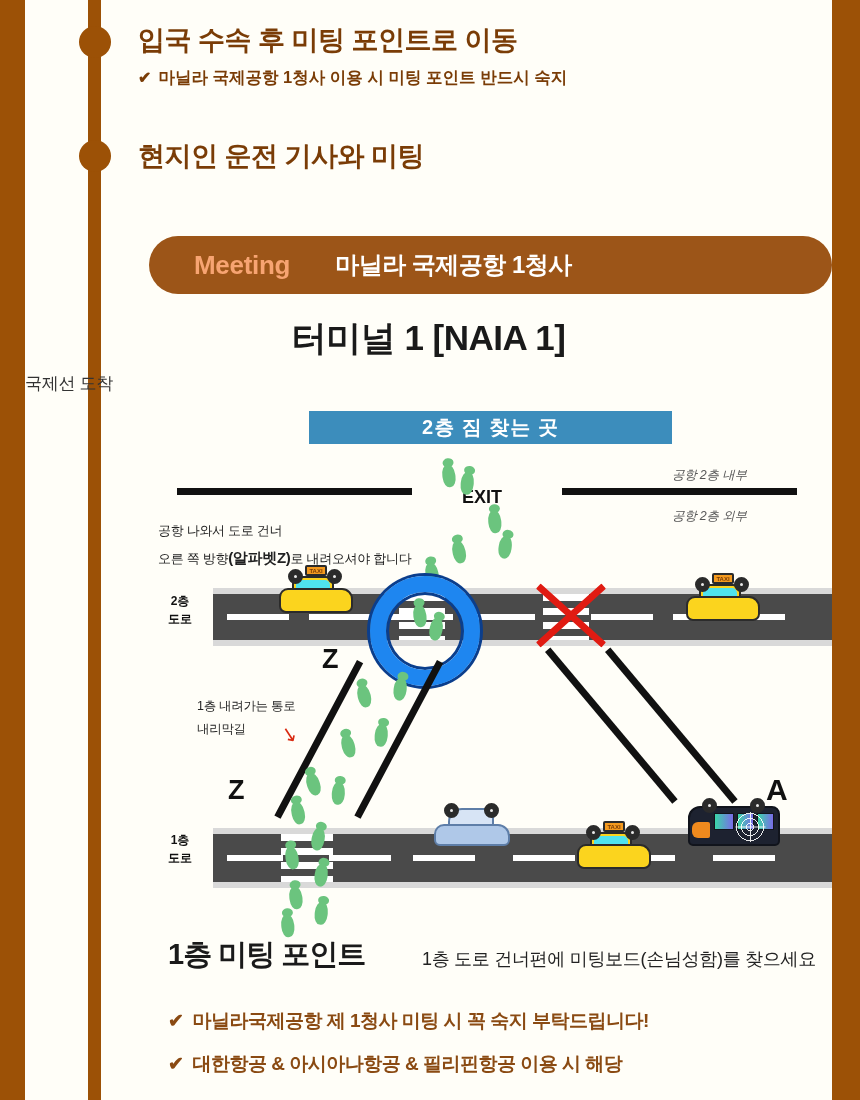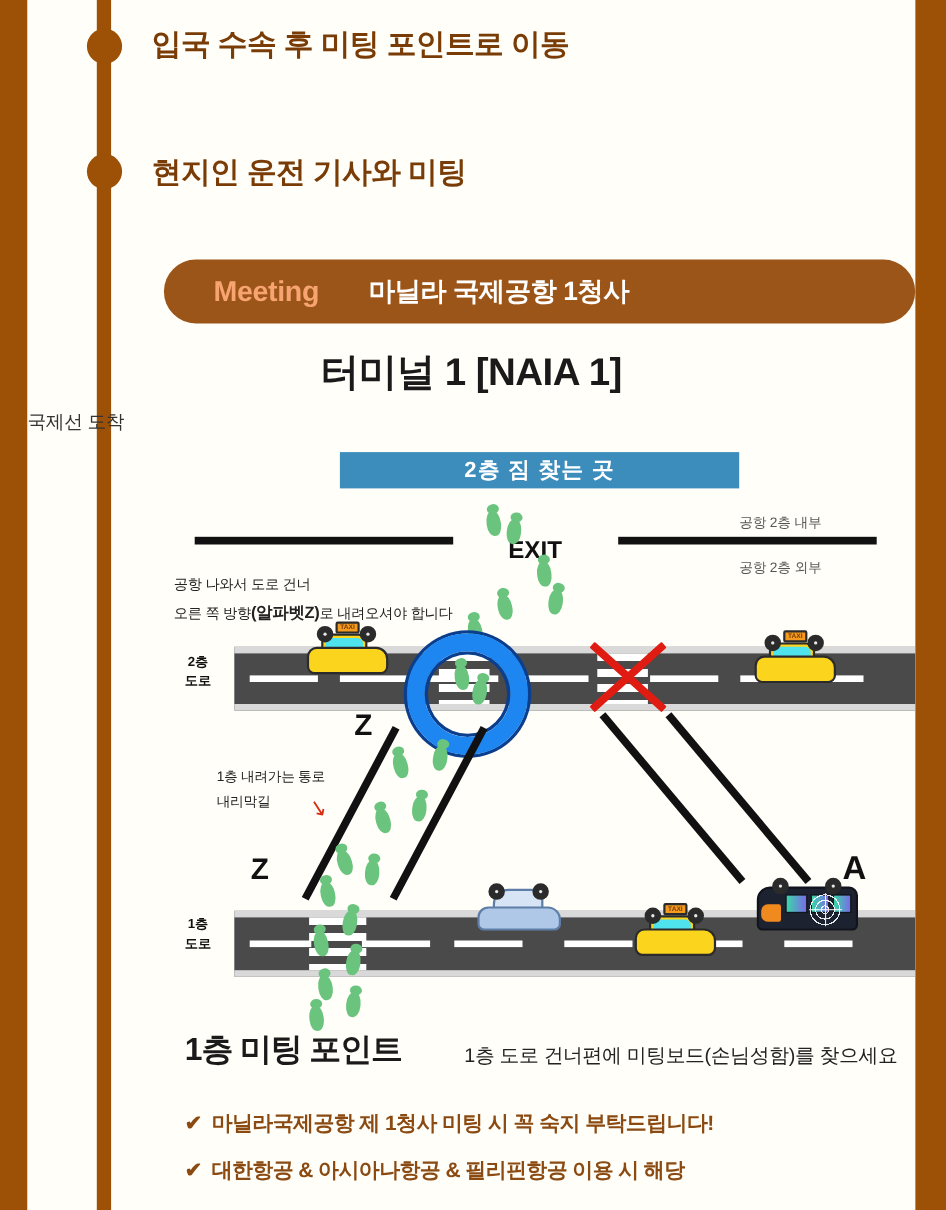--- a/index.html
+++ b/index.html
@@ -77,24 +77,24 @@
 
   
   .diagram{ position:absolute; left:0; top:0; width:807px; height:1100px; }
 
   .wall{ position:absolute; height:7px; background:#111; }
   .wall.w-left{ left:152px; top:488px; width:235px; }
   .wall.w-right{ left:537px; top:488px; width:235px; }
 
   .exit-label{
     position:absolute; left:437px; top:487px;
-    font-size:22px; font-weight:bold; color:#111;
+    font-size:18px; font-weight:bold; color:#111;
   }
   .inout{
-    position:absolute; font-size:12.5px; color:#555; letter-spacing:-.2px;
+    position:absolute; font-size:12.5px; color:#555; letter-spacing:-.2px;font-style:italic;
   }
   .inout.inside{ left:647px; top:467px; }
   .inout.outside{ left:647px; top:508px; }
 
   .cross-note{
     position:absolute; left:133px; top:518px;
     font-size:13px; color:#222; line-height:1.95; letter-spacing:-.3px;
   }
   .cross-note b{ font-size:15px; }
 
@@ -253,20 +253,23 @@
 <div class="edge right"></div>
 
 <div class="canvas">
 
   <div class="rail"></div>
   <div class="rail-dot d1"></div>
   <div class="rail-dot d2"></div>
 
   <div class="sec" id="sec1">
     <h2>입국 수속 후 미팅 포인트로 이동</h2>
+    <div class="bullet">
+      <span class="chk">✔</span><span>마닐라 국제공항 1청사 이용 시 미팅 포인트 반드시 숙지</span>
+    </div>
   </div>
 
   <div class="sec" id="sec2">
     <h2>현지인 운전 기사와 미팅</h2>
   </div>
 
   <div class="meeting-bar">
     <span class="meeting-tag">Meeting</span>
     <span class="meeting-title">마닐라 국제공항 1청사</span>
   </div>

